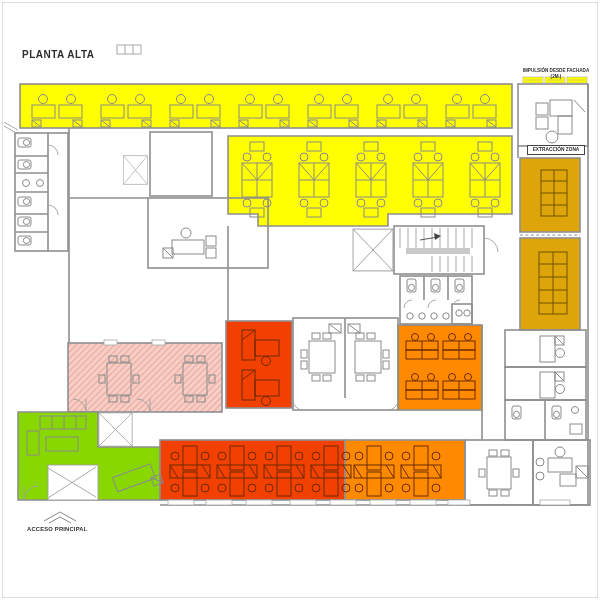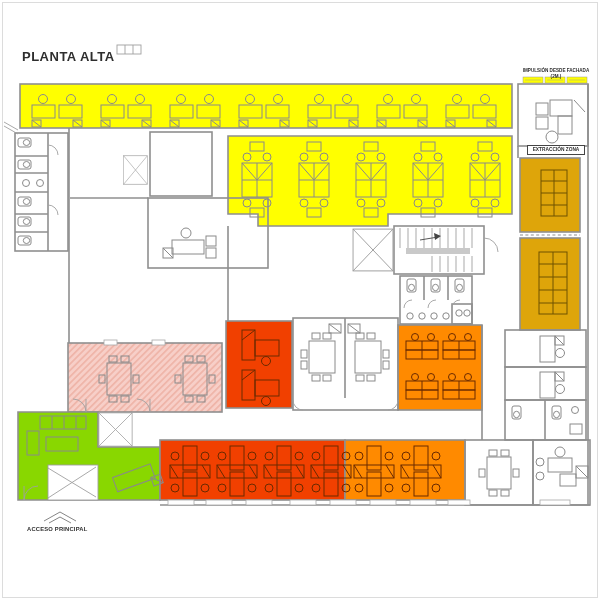--- a/index.html
+++ b/index.html
@@ -8,21 +8,21 @@
   .frame{position:absolute;inset:2px;border:1px solid #dcdcdc;}
   svg{position:absolute;left:0;top:0;}
   
   .w  {fill:none;stroke:#8f8f8f;stroke-width:1.6;}
   .w2 {fill:none;stroke:#9f9f9f;stroke-width:0.9;}
   .f  {fill:none;stroke:#8a8a8a;stroke-width:1;}
   .fd {fill:none;stroke:#6b2a00;stroke-width:1;}
   .fo {fill:none;stroke:#6e5200;stroke-width:1;}
   .win{fill:#ffffff;stroke:#a8a8a8;stroke-width:0.8;}
   .lbl{position:absolute;color:#2e2e2e;}
-  .plan-title{left:22px;top:49px;font-size:13px;font-weight:bold;letter-spacing:.5px;}
+  .plan-title{left:22px;top:49px;font-size:10px;font-weight:bold;letter-spacing:.5px;}
   .lbl-impulsion{left:514px;top:67px;width:84px;text-align:center;font-size:5px;font-weight:bold;transform:scale(.92);}
   .lbl-extraction{left:527px;top:145px;width:56px;height:8px;background:#fff;border:1px solid #444;
                   font-size:4.8px;font-weight:bold;text-align:center;line-height:8px;}
   .lbl-access{left:27px;top:526px;font-size:5.8px;font-weight:bold;letter-spacing:.2px;}
 </style>
 </head>
 <body>
 
 <div class="stage">
   <div class="frame"></div>

